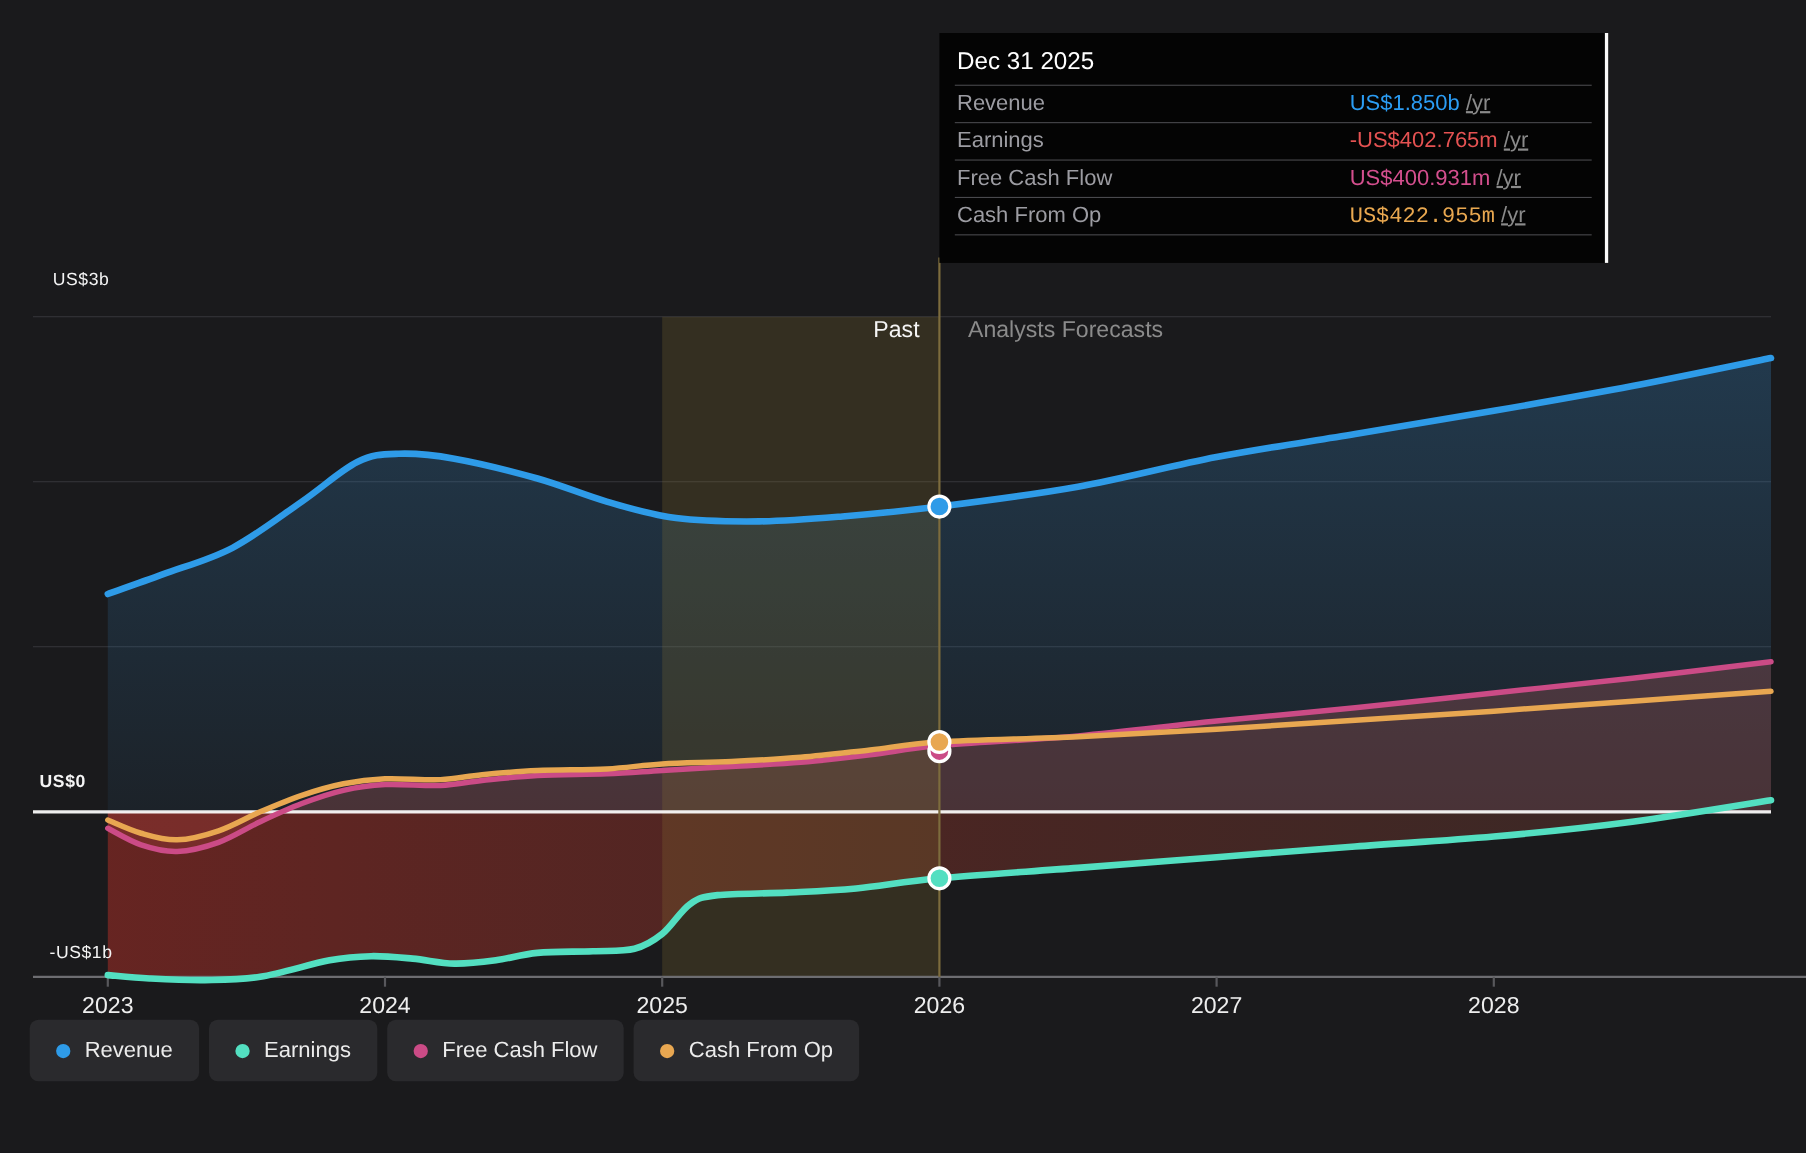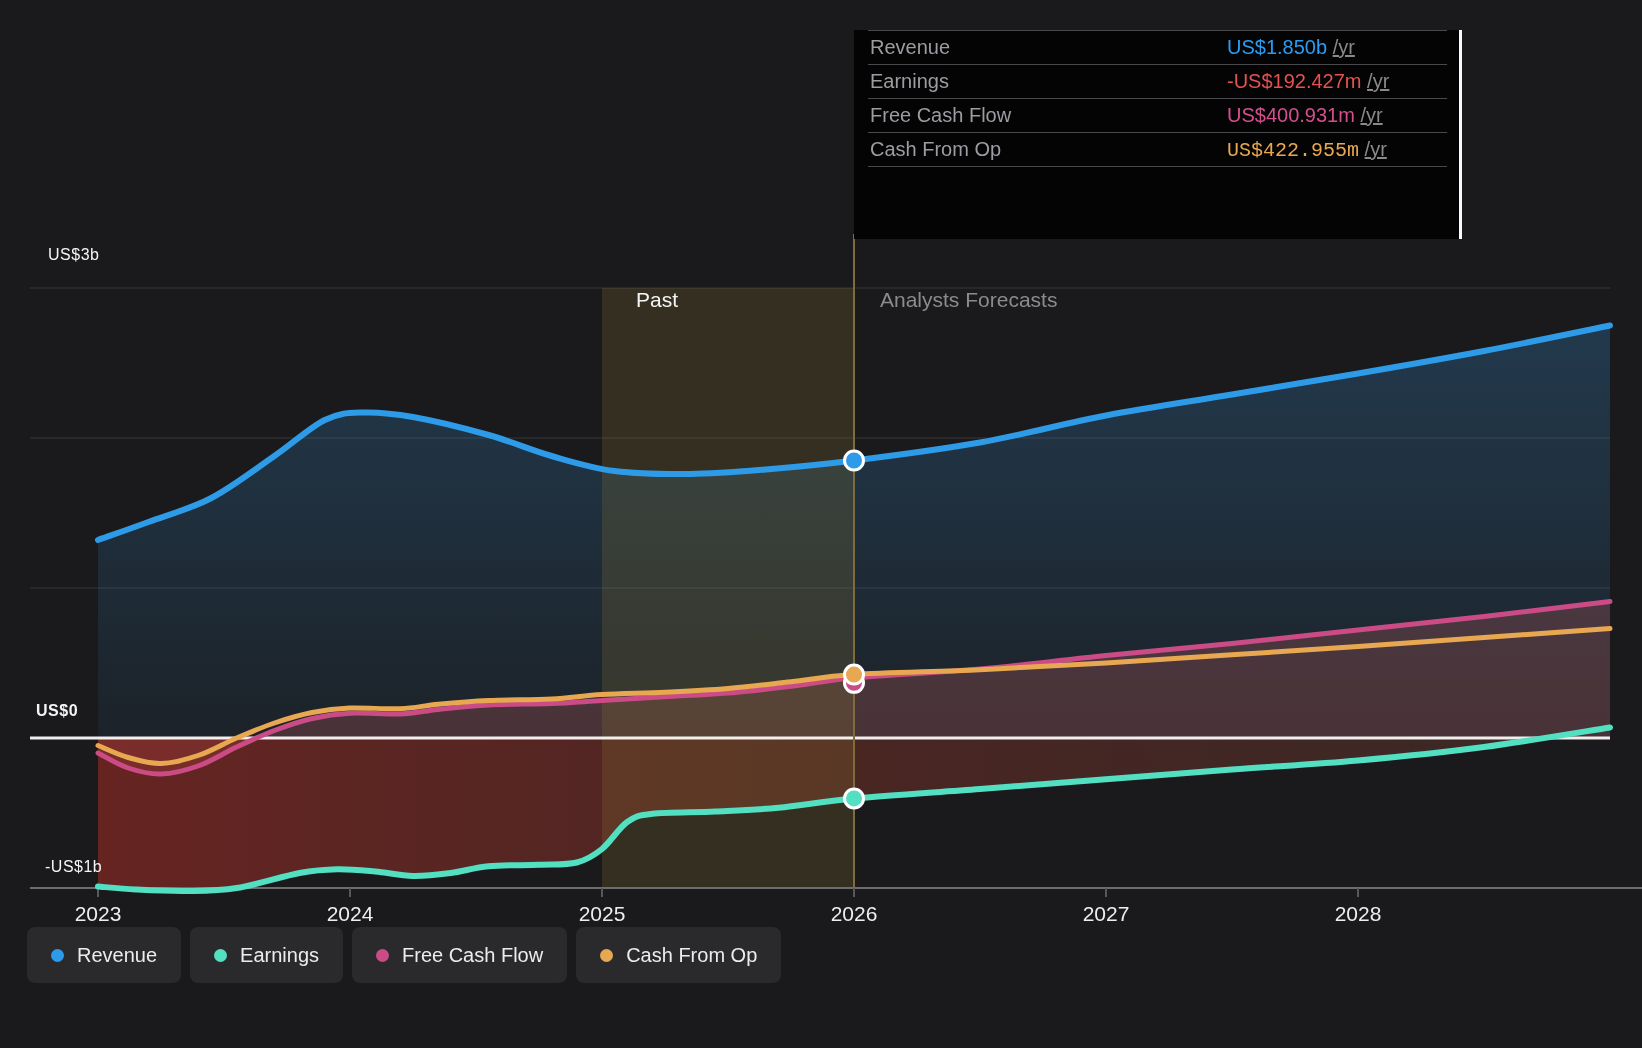--- a/index.html
+++ b/index.html
@@ -1,21 +1,21 @@
 <!DOCTYPE html>
 <html><head>
 <meta charset="utf-8">
 <style>
   html,body{margin:0;padding:0;background:#1a1a1c;}
   body{width:1642px;height:1048px;position:relative;overflow:hidden;
        font-family:"Liberation Sans", sans-serif;color:#eee;}
   #chart-svg{position:absolute;left:0;top:0;}
   .ylabel{position:absolute;font-size:16px;color:#f4f4f4;letter-spacing:.5px;}
   .zone-label{position:absolute;top:288px;font-size:21px;}
-  .zone-label.past{left:636px;width:200px;text-align:left;color:#f5f5f5;}
+  .zone-label.past{left:636px;width:200px;text-align:right;color:#f5f5f5;}
   .zone-label.forecast{left:880px;color:#8b8b8b;}
   .tooltip{position:absolute;left:854px;top:30px;width:608px;height:209px;
            background:#040404;border-right:3px solid #fafafa;box-sizing:border-box;}
   .tt-title{height:47px;line-height:52px;padding:0 16px;font-size:22px;color:#fff;}
   .tt-row{position:relative;height:33px;line-height:33px;margin:0 12px 0 14px;
           border-top:1px solid #49494d;font-size:20px;}
   .tt-row:last-child{border-bottom:1px solid #49494d;}
   .tt-label{color:#9c9ca2;padding-left:2px;}
   .tt-value{position:absolute;left:359px;top:0;white-space:nowrap;}
   .tt-suffix{color:#8a8a8a;text-decoration:underline;}
@@ -75,27 +75,28 @@
   </svg>
 
 <div class="ylabel" style="left:48px;top:246px;">US$3b</div>
 <div class="ylabel" style="left:36px;top:702px;font-weight:bold;">US$0</div>
 <div class="ylabel" style="left:45px;top:858px;">-US$1b</div>
 
 <div class="zone-label past">Past</div>
 <div class="zone-label forecast">Analysts Forecasts</div>
 
 <div class="tooltip">
+  <div class="tt-title">Dec 31 2025</div>
   <div class="tt-row">
     <span class="tt-label">Revenue</span>
     <span class="tt-value"><span style="color: rgb(43, 156, 243); text-align: center;">US$1.850b</span> <span class="tt-suffix">/yr</span></span>
   </div>
   <div class="tt-row">
     <span class="tt-label">Earnings</span>
-    <span class="tt-value"><span style="color: rgb(228, 82, 82);">-US$192.427m</span> <span class="tt-suffix">/yr</span></span>
+    <span class="tt-value"><span style="color: rgb(228, 82, 82);">-US$402.765m</span> <span class="tt-suffix">/yr</span></span>
   </div>
   <div class="tt-row">
     <span class="tt-label">Free Cash Flow</span>
     <span class="tt-value"><span style="color: rgb(212, 79, 142);">US$400.931m</span> <span class="tt-suffix">/yr</span></span>
   </div>
   <div class="tt-row">
     <span class="tt-label">Cash From Op</span>
     <span class="tt-value"><span style="color: rgb(233, 168, 80); font-family: Liberation Mono, monospace;">US$422.955m</span> <span class="tt-suffix">/yr</span></span>
   </div>
 </div>

